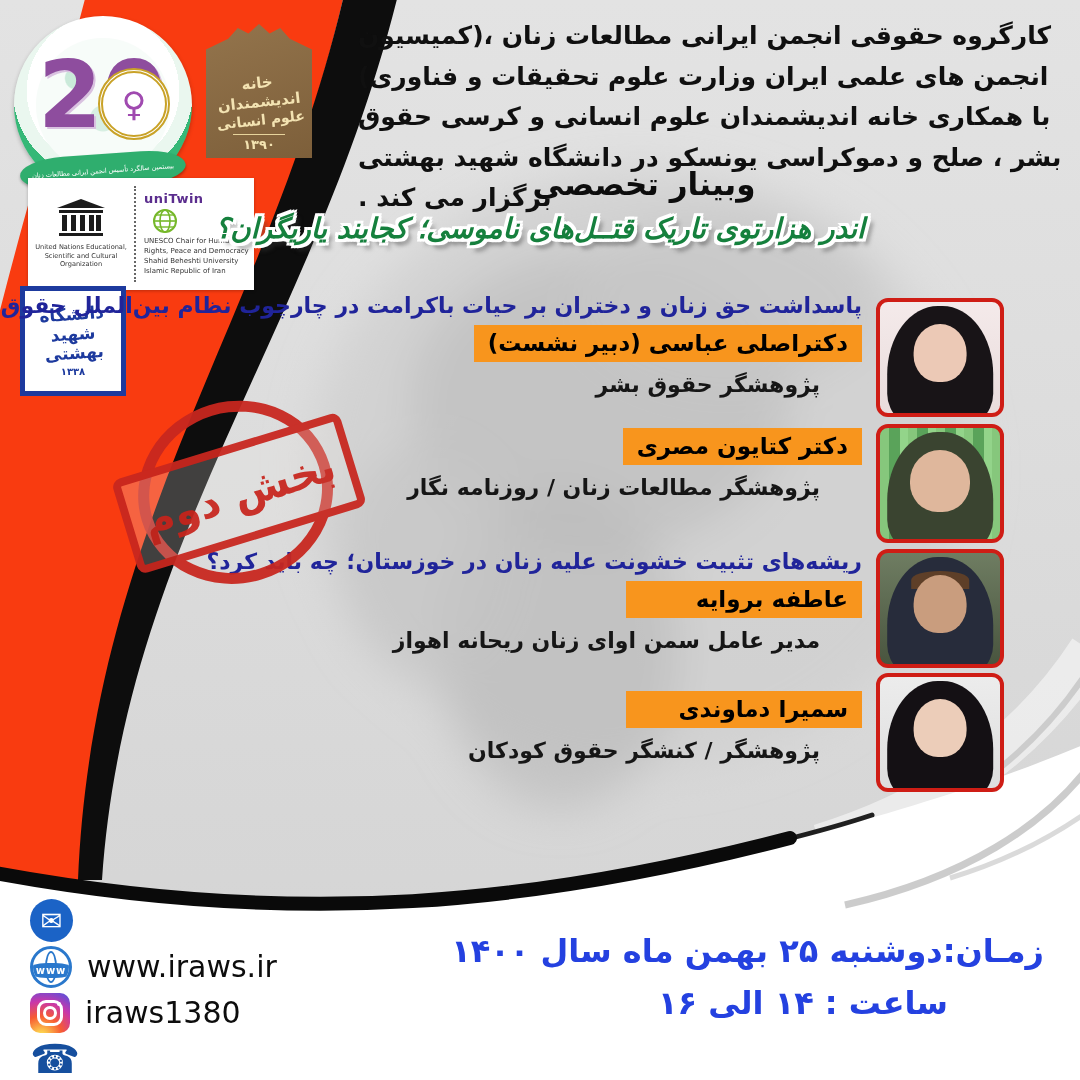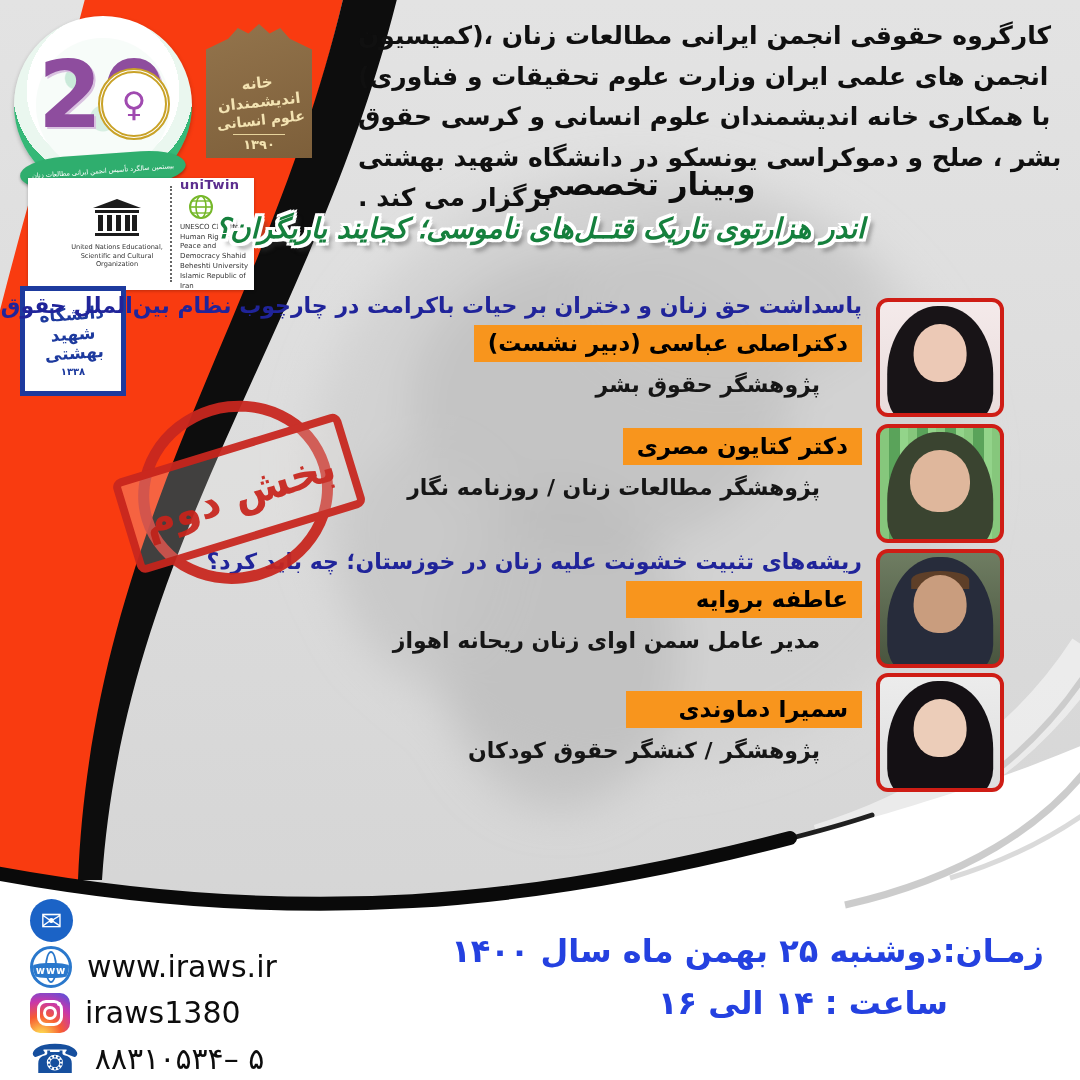--- a/index.html
+++ b/index.html
@@ -78,21 +78,21 @@
   .thinkers .cal .l1{font-size:15px;}
   .thinkers .cal .l2{font-size:14px;}
   .thinkers .year{color:#f3e3b2;font-size:13px;font-weight:bold;border-top:1px solid #e7d49c;
     margin-top:5px;padding:2px 10px 0;letter-spacing:4px;}
 
   .unesco{
     position:absolute;left:28px;top:178px;width:226px;height:112px;z-index:3;
     background:#ffffff;box-shadow:0 1px 3px rgba(0,0,0,.25);
     display:flex;align-items:center;padding:6px 5px;gap:5px;
   }
-  .unesco .ucol{width:96px;display:flex;flex-direction:column;align-items:center;margin-left:36px;}
+  .unesco .ucol{width:96px;display:flex;flex-direction:column;align-items:center;}
   .unesco .ucol svg{display:block;}
   .unesco .ucap{font-size:6.6px;color:#333;text-align:center;line-height:1.35;margin-top:4px;}
   .unesco .sep{height:96px;border-left:2px dotted #666;}
   .unesco .tcol{flex:1;display:flex;flex-direction:column;align-items:flex-start;padding-left:3px;}
   .unesco .unitwin{font-size:13px;font-weight:bold;color:#5b2d8e;letter-spacing:.5px;}
   .unesco .globe{margin:2px 0 3px 8px;}
   .unesco .tcap{font-size:7px;color:#333;line-height:1.4;}
 
   .sbu{
     position:absolute;left:22px;top:288px;width:102px;height:106px;z-index:3;
@@ -331,21 +331,20 @@
     <div class="crow">
       <div class="ic-insta">
         <div class="lens"></div>
           <div class="cam"></div>
           <div class="dot"></div>
       </div>
       <div class="ctext">iraws1380</div>
     </div>
     <div class="crow">
       <div class="ic-phone">☎</div>
-      <div class="ctext phone-text">۸۸۳۱۰۵۳۴– ۵</div>
     </div>
   </div>
 
   <div class="schedule">
     <div class="date">زمـان:دوشنبه ۲۵ بهمن ماه سال ۱۴۰۰</div>
     <div class="time">ساعت : ۱۴ الی ۱۶</div>
   </div>
 
 </div>
 

